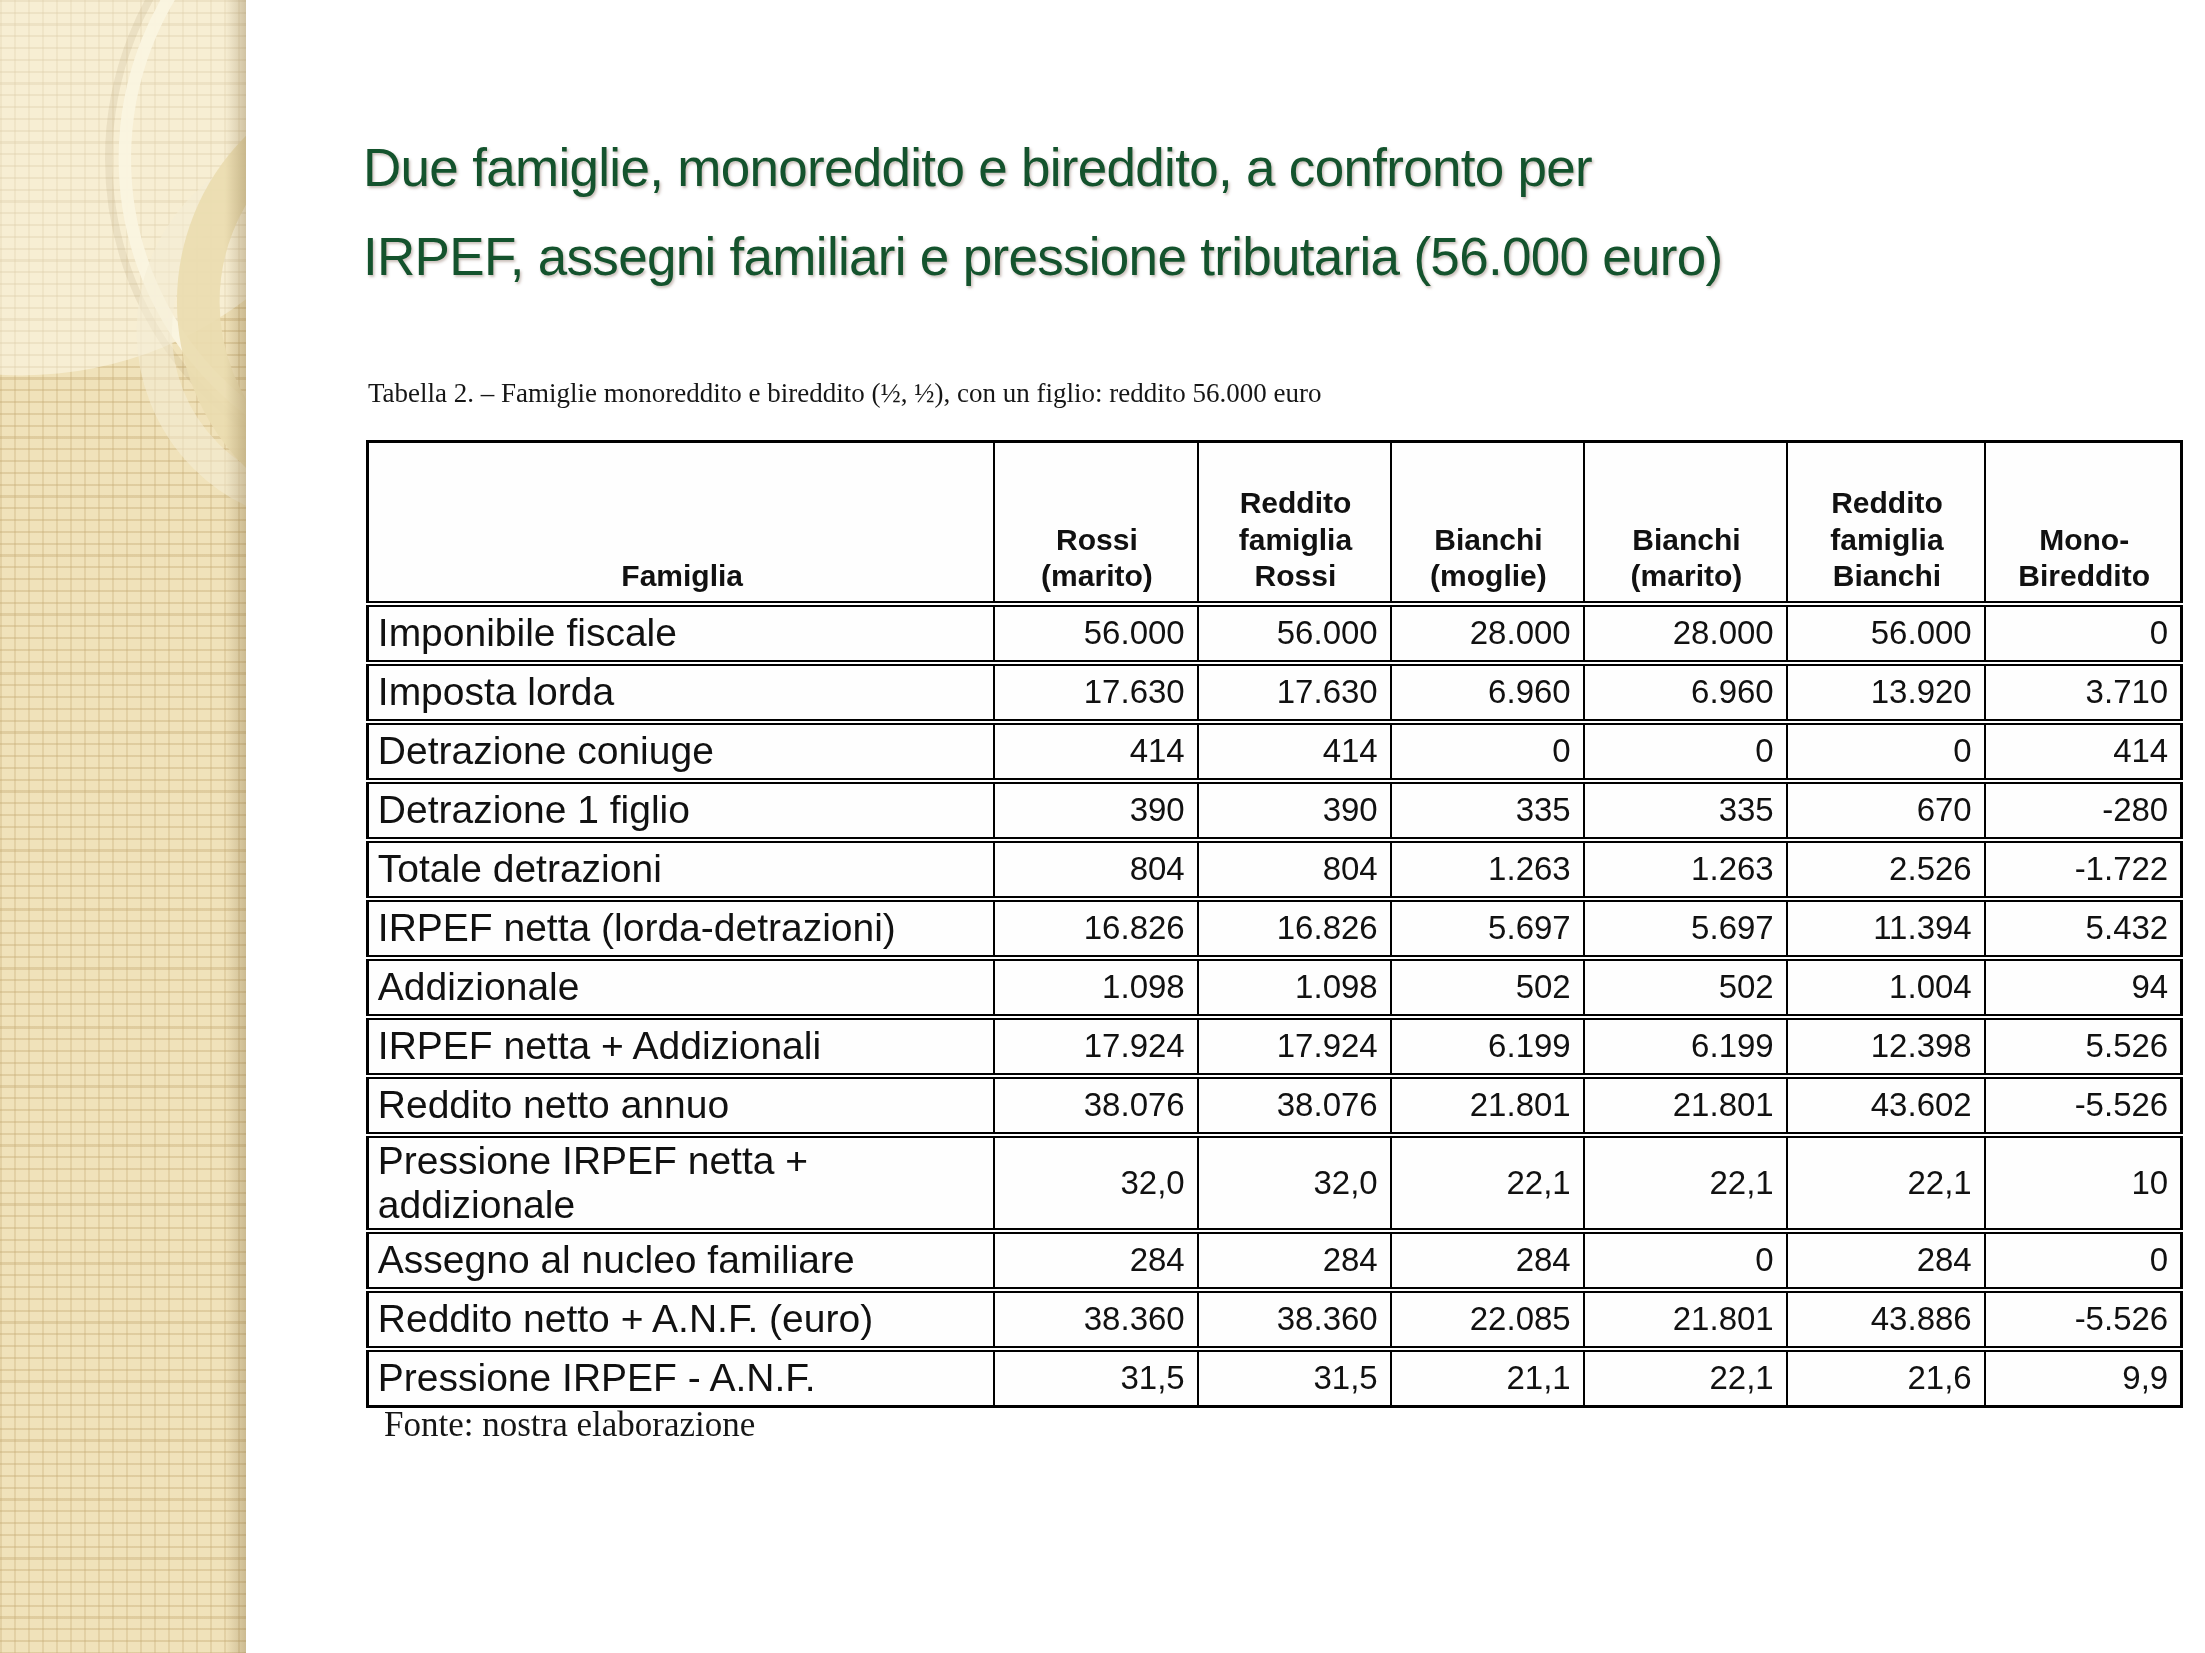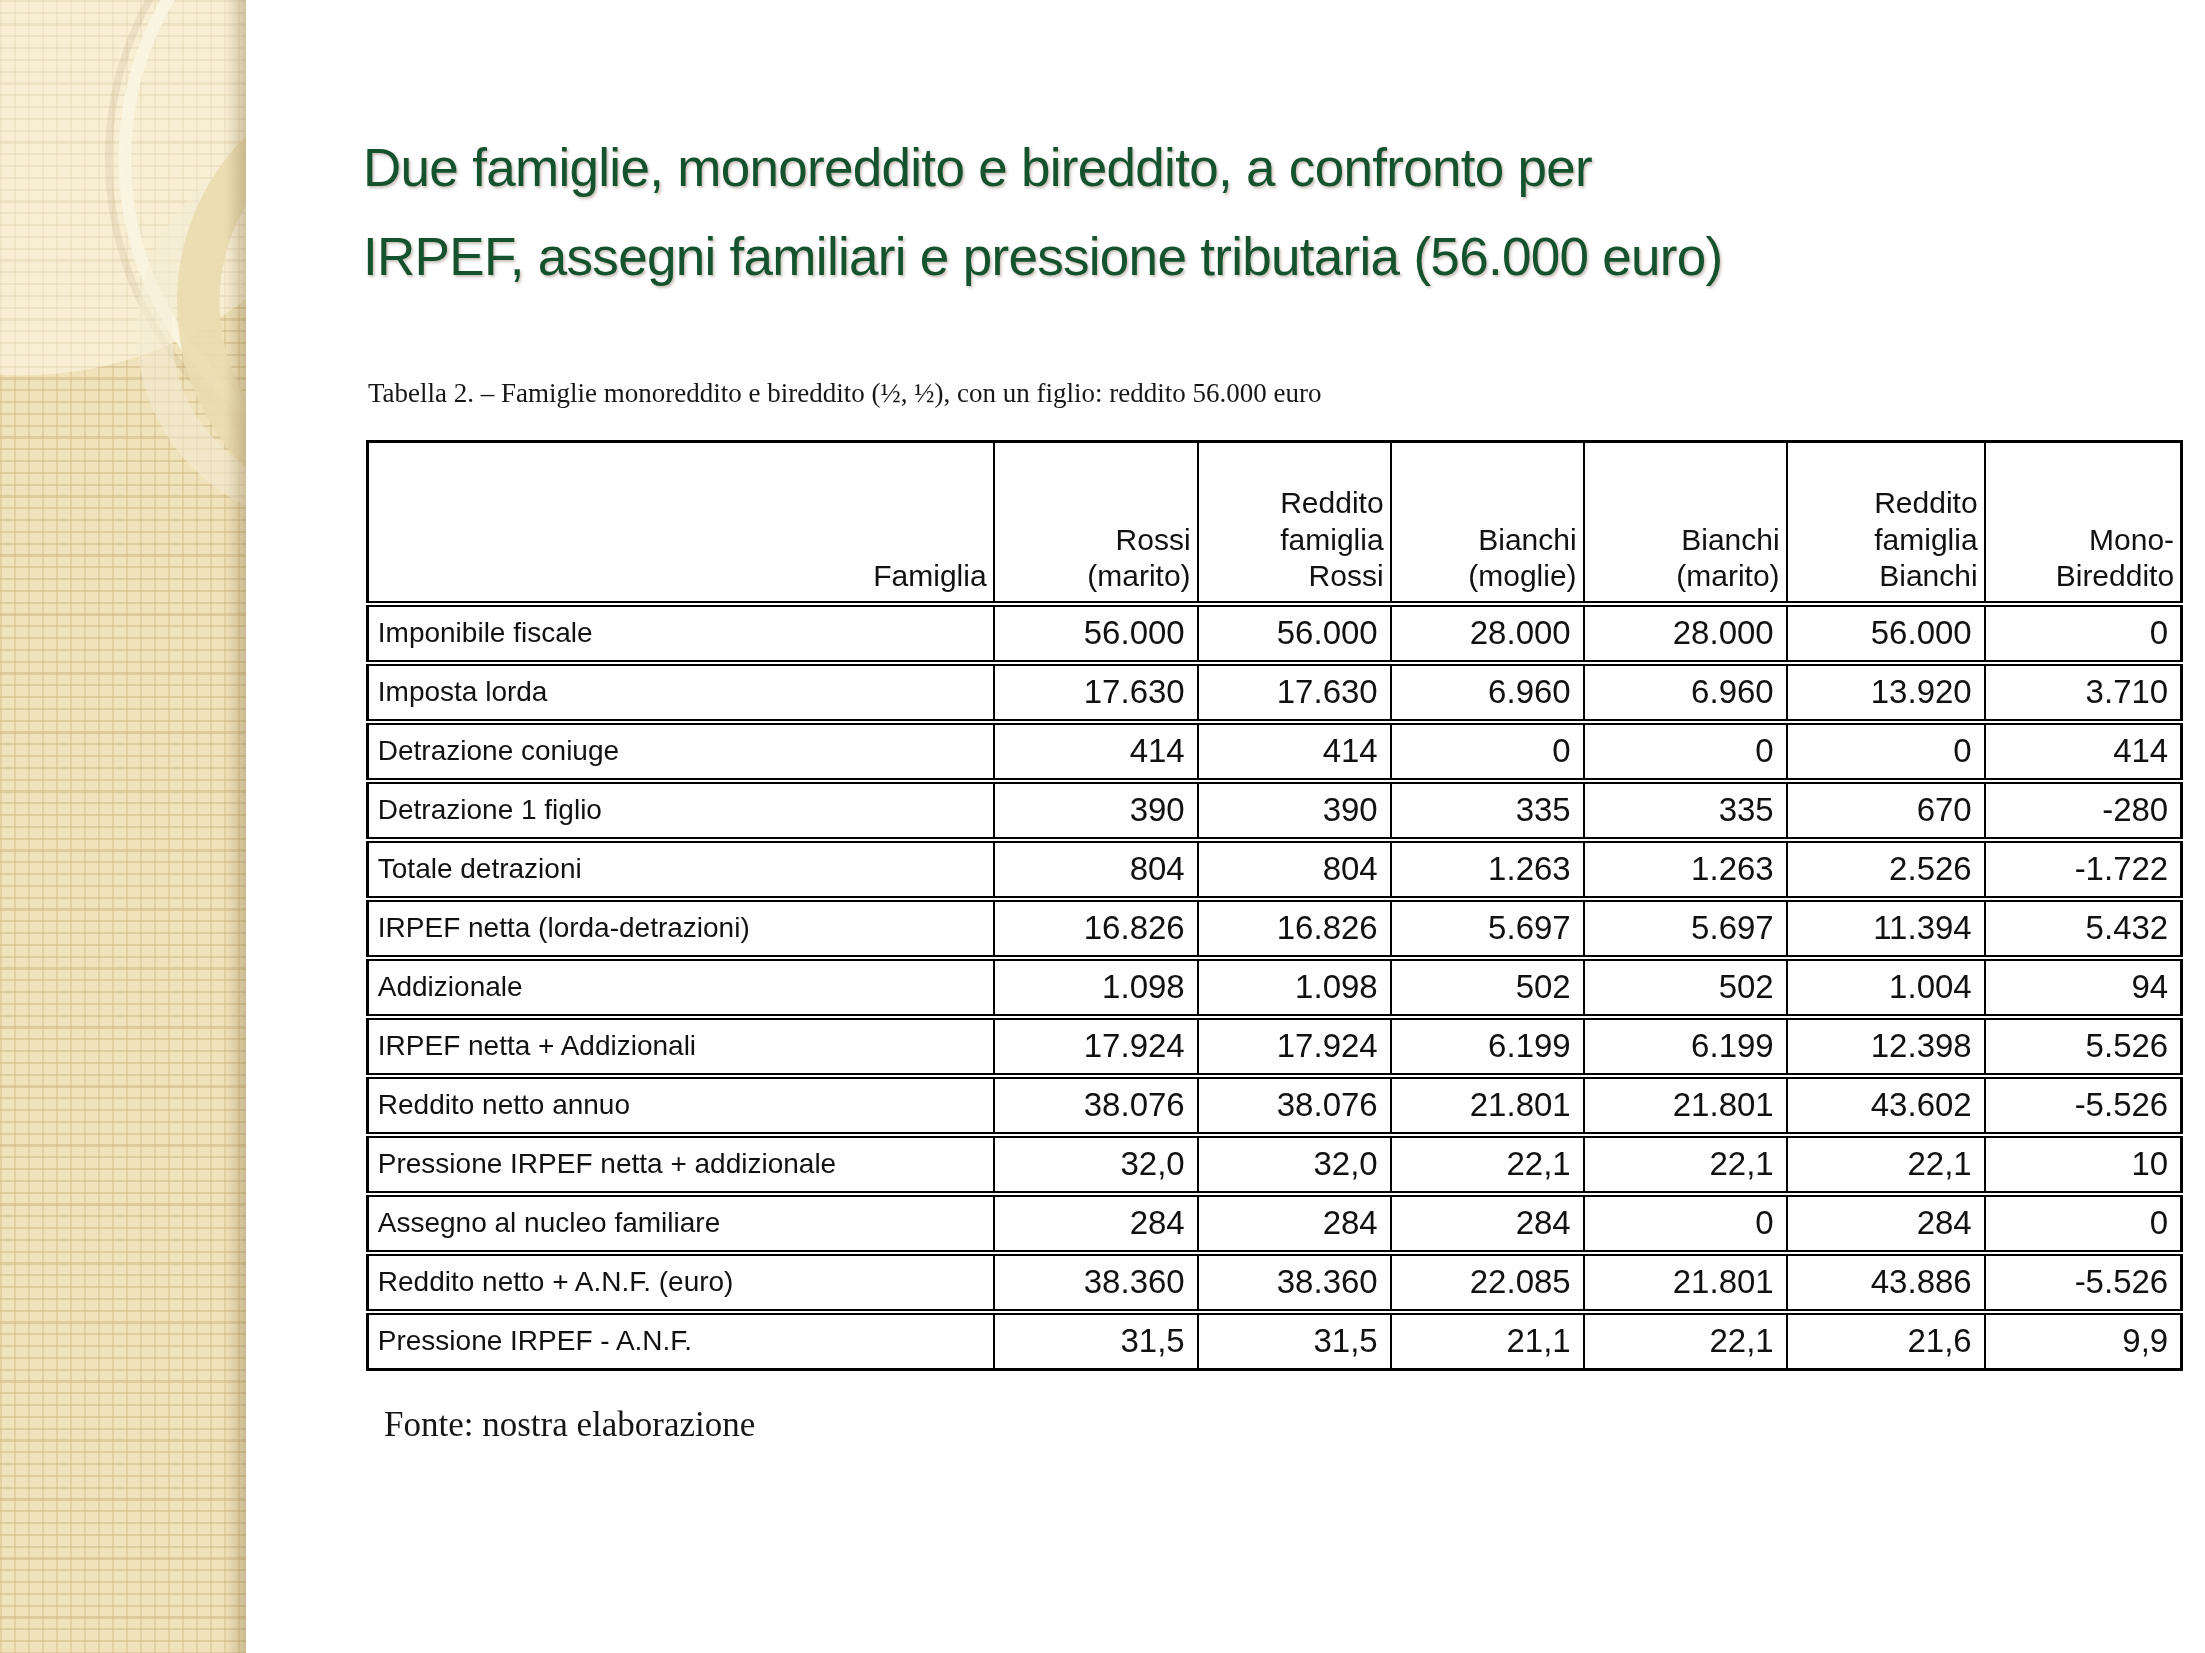--- a/index.html
+++ b/index.html
@@ -41,28 +41,28 @@
 
   
   table.datatable {
     position:absolute; left:366px; top:440px;
     width:1814px; border-collapse:collapse; table-layout:fixed;
     background:#fefefe; color:#111;
   }
   table.datatable { border:3.7px solid #000; }
   .datatable th, .datatable td { border-left:2.9px solid #000; }
   .datatable thead th {
-    height:146px; vertical-align:bottom; text-align:right;
-    padding:5.9px 5.9px 5.9px 8.8px; font-weight:normal;
+    height:146px; vertical-align:bottom; text-align:center;
+    padding:5.9px 5.9px 5.9px 8.8px; font-weight:bold;
     font-size:30px; line-height:1.22; white-space:pre-line;
   }
   .datatable tbody td {
     height:51px; border-top:6.6px double #000; vertical-align:middle;
   }
-  .datatable td.rowlabel { text-align:left; padding-left:8.8px; font-size:28px; }
+  .datatable td.rowlabel { text-align:left; padding-left:8.8px; font-size:39px; }
   .datatable td.num     { text-align:right; padding-right:11.8px; font-size:33px; }
 
   
   .source {
     position:absolute; left:384px; top:1405px;
     font-family:"Liberation Serif", serif;
     font-size:35px; color:#161616;
   }
 </style>
 </head>

